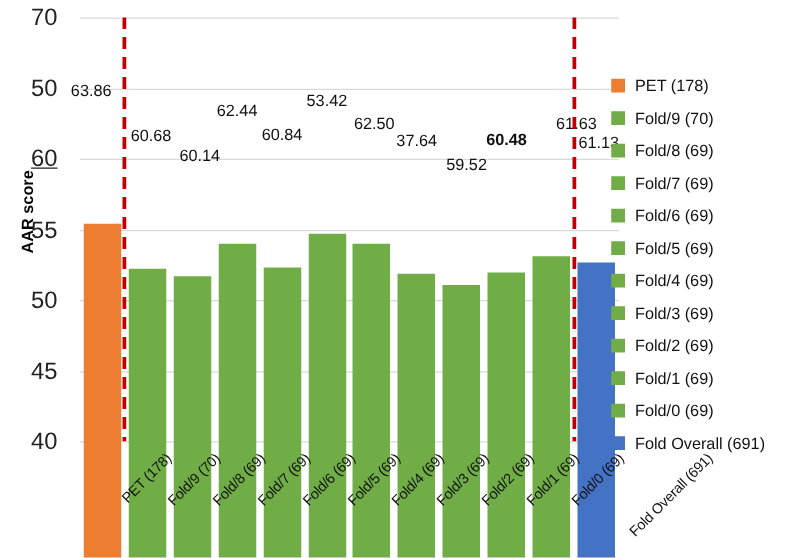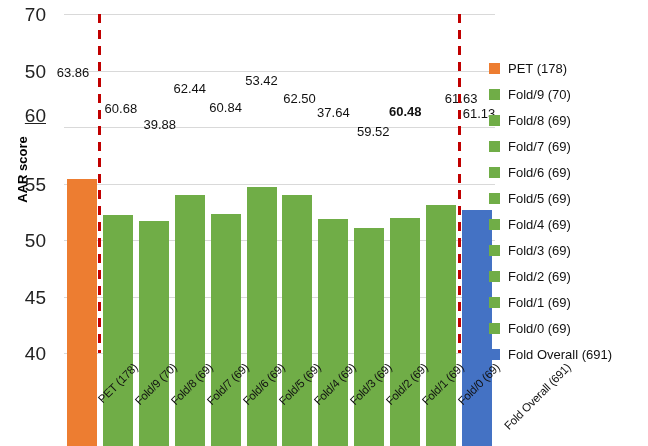--- a/index.html
+++ b/index.html
@@ -140,41 +140,41 @@
 </head>
 <body>
 
 <div id="chart-root">
 
   <div class="y-axis-title">AAR score</div>
 
   <div id="y-ticks">
       <div class="y-tick-label" style="left: 14px; width: 32px; top: 4px; right: auto;">70</div>
       <div class="y-tick-label" style="left: 14px; width: 32px; top: 60.5px; right: auto;">50</div>
-      <div class="y-tick-label" style="left: 14px; width: 32px; top: 105px; right: auto; text-decoration: underline;">60</div>
+      <div class="y-tick-label" style="left: 14px; width: 32px; top: 117px; right: auto; text-decoration: underline;">60</div>
       <div class="y-tick-label" style="left: 14px; width: 32px; top: 173.5px; right: auto;">55</div>
       <div class="y-tick-label" style="left: 14px; width: 32px; top: 230px; right: auto;">50</div>
       <div class="y-tick-label" style="left: 14px; width: 32px; top: 286.5px; right: auto;">45</div>
       <div class="y-tick-label" style="left: 14px; width: 32px; top: 343px; right: auto;">40</div>
     </div>
 
   <div class="plot-area" id="plot-area">
       <div class="gridline" style="top: 0px;"></div>
       <div class="gridline" style="top: 56.5px;"></div>
       <div class="gridline" style="top: 113px;"></div>
       <div class="gridline" style="top: 169.5px;"></div>
       <div class="gridline" style="top: 226px;"></div>
       <div class="gridline" style="top: 282.5px;"></div>
       <div class="gridline baseline" style="top: 339px;"></div>
       <div class="bar" title="PET (178): 63.86" style="left: 2.95833px; width: 30px; height: 269.618px; background: rgb(237, 125, 49);"></div>
       <div class="bar-value" style="width: 46px; left: -14.0417px; top: 51.382px;">63.86</div>
       <div class="bar" title="Fold/9 (70): 60.68" style="left: 38.875px; width: 30px; height: 233.684px; background: rgb(112, 173, 71);"></div>
       <div class="bar-value" style="width: 46px; left: 33.875px; top: 87.316px;">60.68</div>
       <div class="bar" title="Fold/8 (69): 60.14" style="left: 74.7917px; width: 30px; height: 227.582px; background: rgb(112, 173, 71);"></div>
-      <div class="bar-value" style="width: 46px; left: 72.7917px; top: 103.418px;">39.88</div>
+      <div class="bar-value" style="width: 46px; left: 72.7917px; top: 103.418px;">60.14</div>
       <div class="bar" title="Fold/7 (69): 62.44" style="left: 110.708px; width: 30px; height: 253.572px; background: rgb(112, 173, 71);"></div>
       <div class="bar-value" style="width: 46px; left: 102.708px; top: 67.428px;">62.44</div>
       <div class="bar" title="Fold/6 (69): 60.84" style="left: 146.625px; width: 30px; height: 235.492px; background: rgb(112, 173, 71);"></div>
       <div class="bar-value" style="width: 46px; left: 138.625px; top: 85.508px;">60.84</div>
       <div class="bar" title="Fold/5 (69): 63.18" style="left: 182.542px; width: 30px; height: 261.934px; background: rgb(112, 173, 71);"></div>
       <div class="bar-value" style="width: 46px; left: 174.542px; top: 59.066px;">53.42</div>
       <div class="bar" title="Fold/4 (69): 62.50" style="left: 218.458px; width: 30px; height: 254.25px; background: rgb(112, 173, 71);"></div>
       <div class="bar-value" style="width: 46px; left: 212.458px; top: 76.75px;">62.50</div>
       <div class="bar" title="Fold/3 (69): 60.38" style="left: 254.375px; width: 30px; height: 230.294px; background: rgb(112, 173, 71);"></div>
       <div class="bar-value" style="width: 46px; left: 246.375px; top: 90.706px;">37.64</div>

